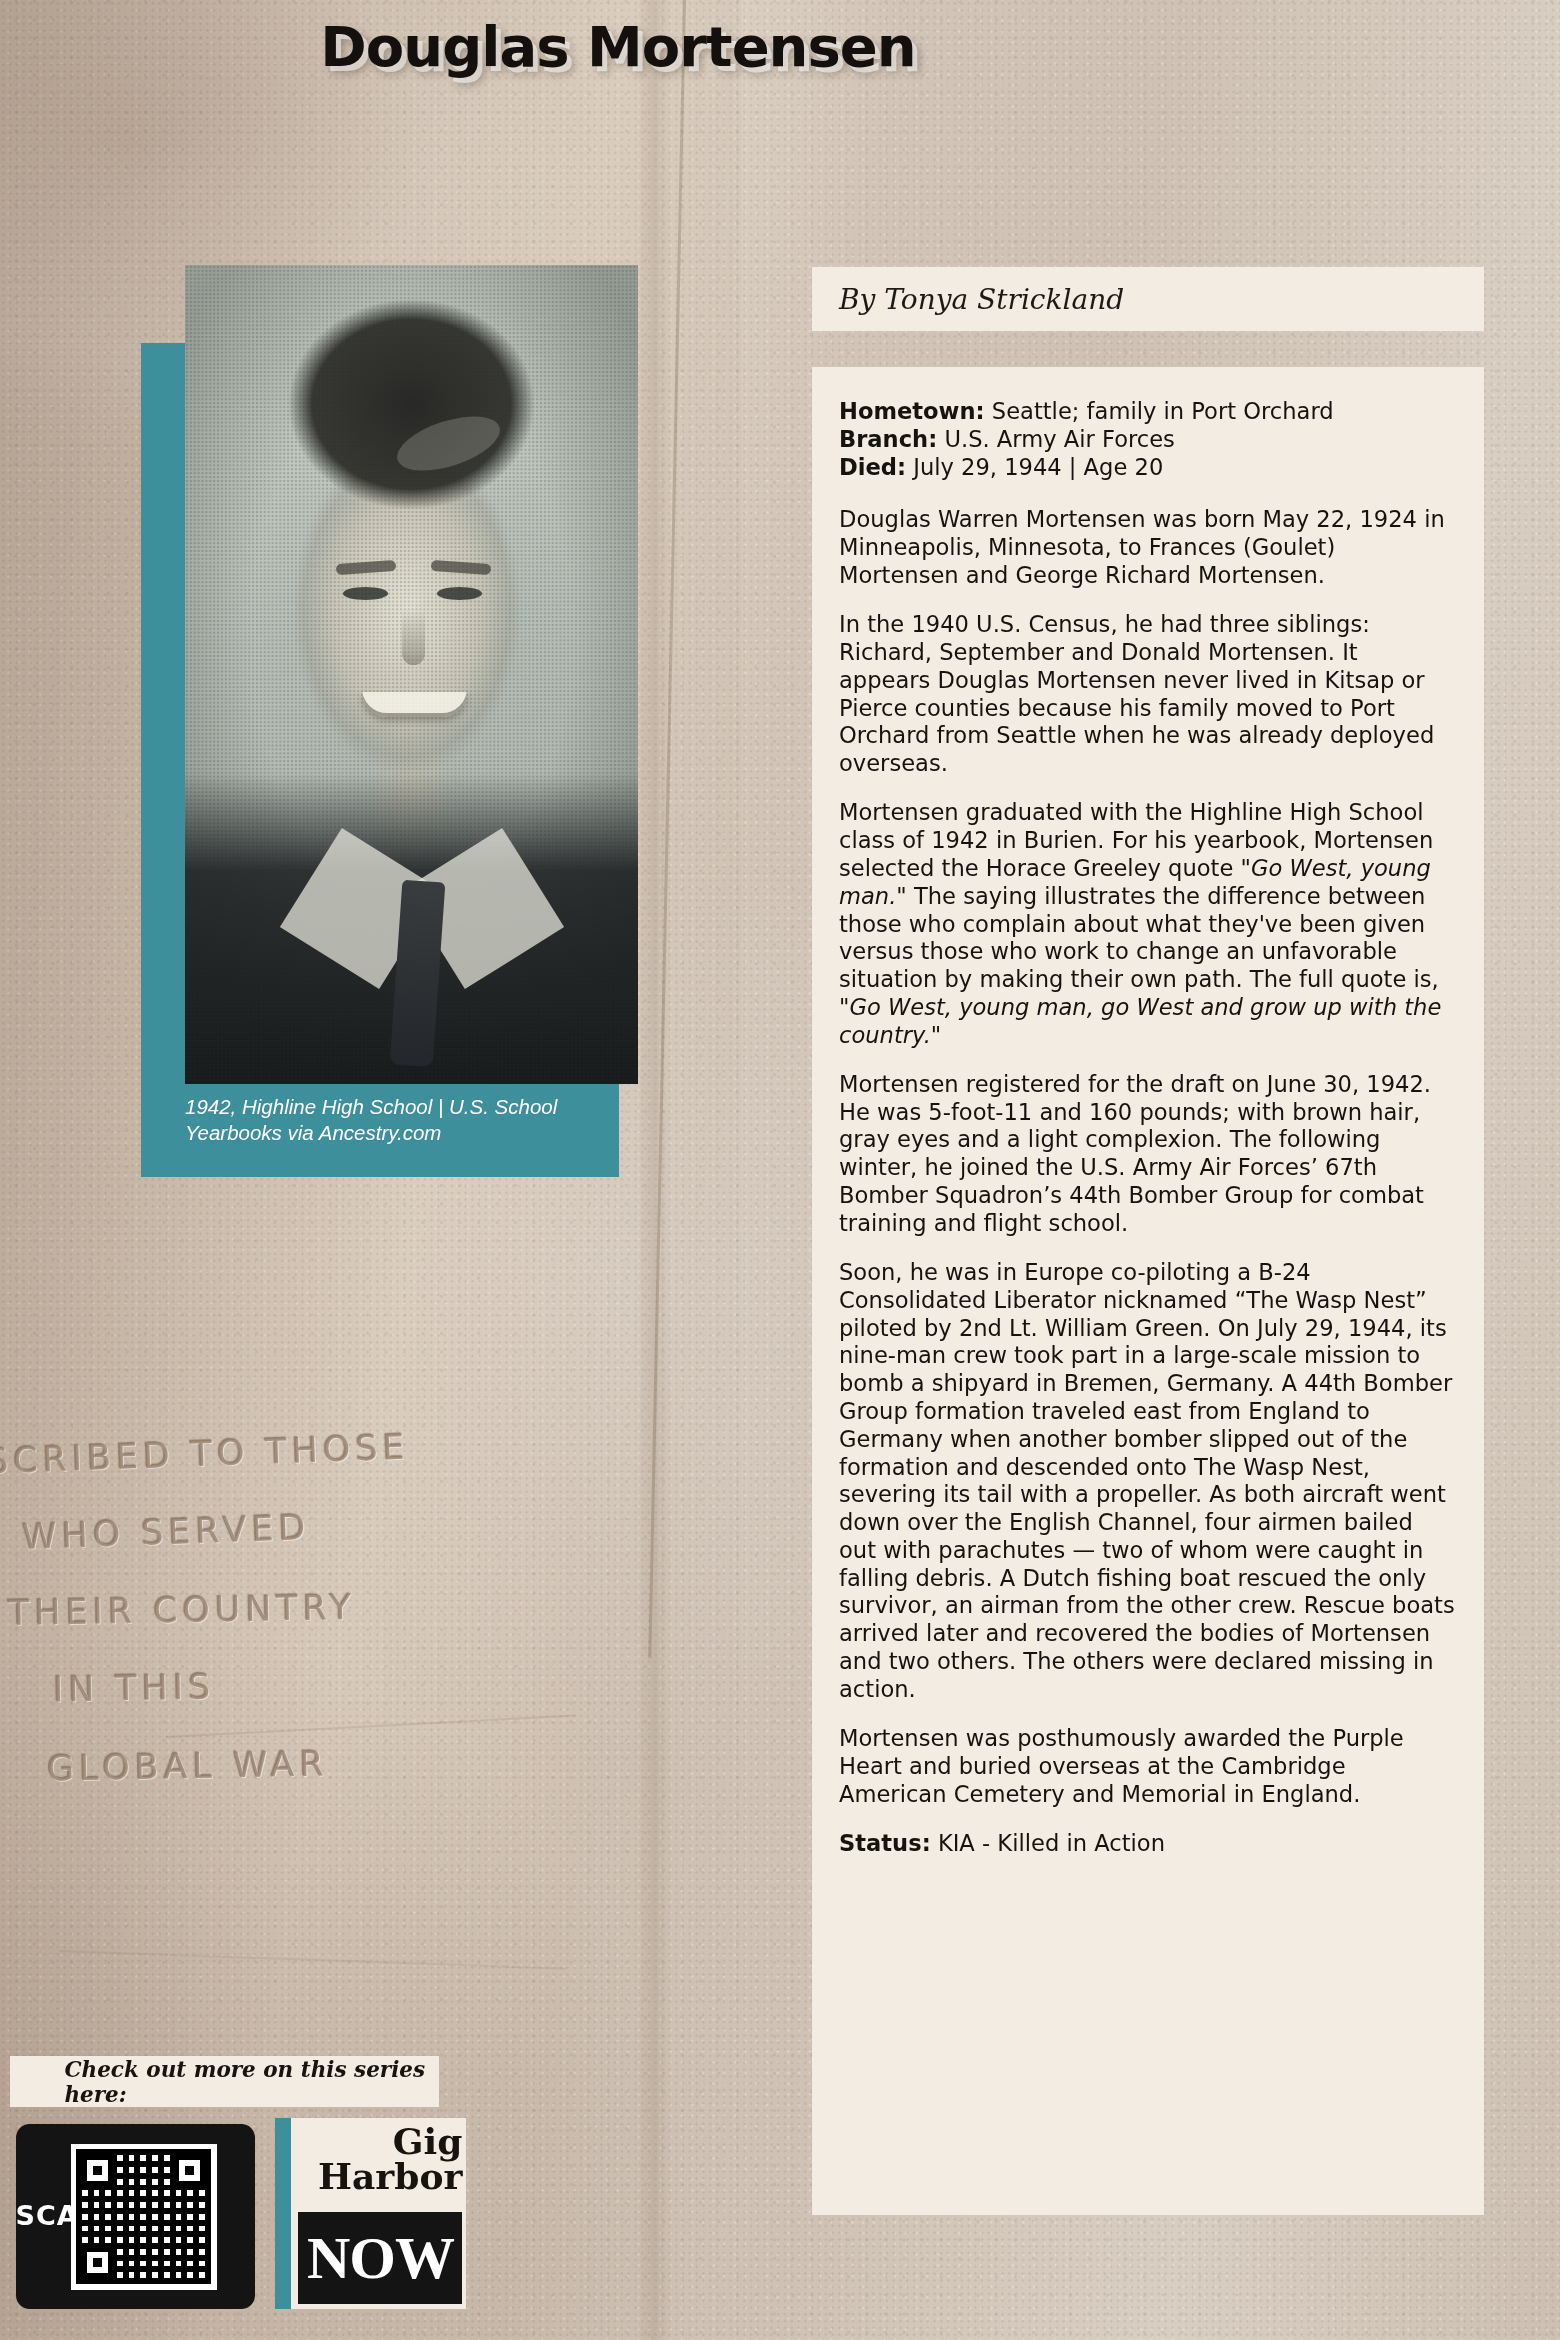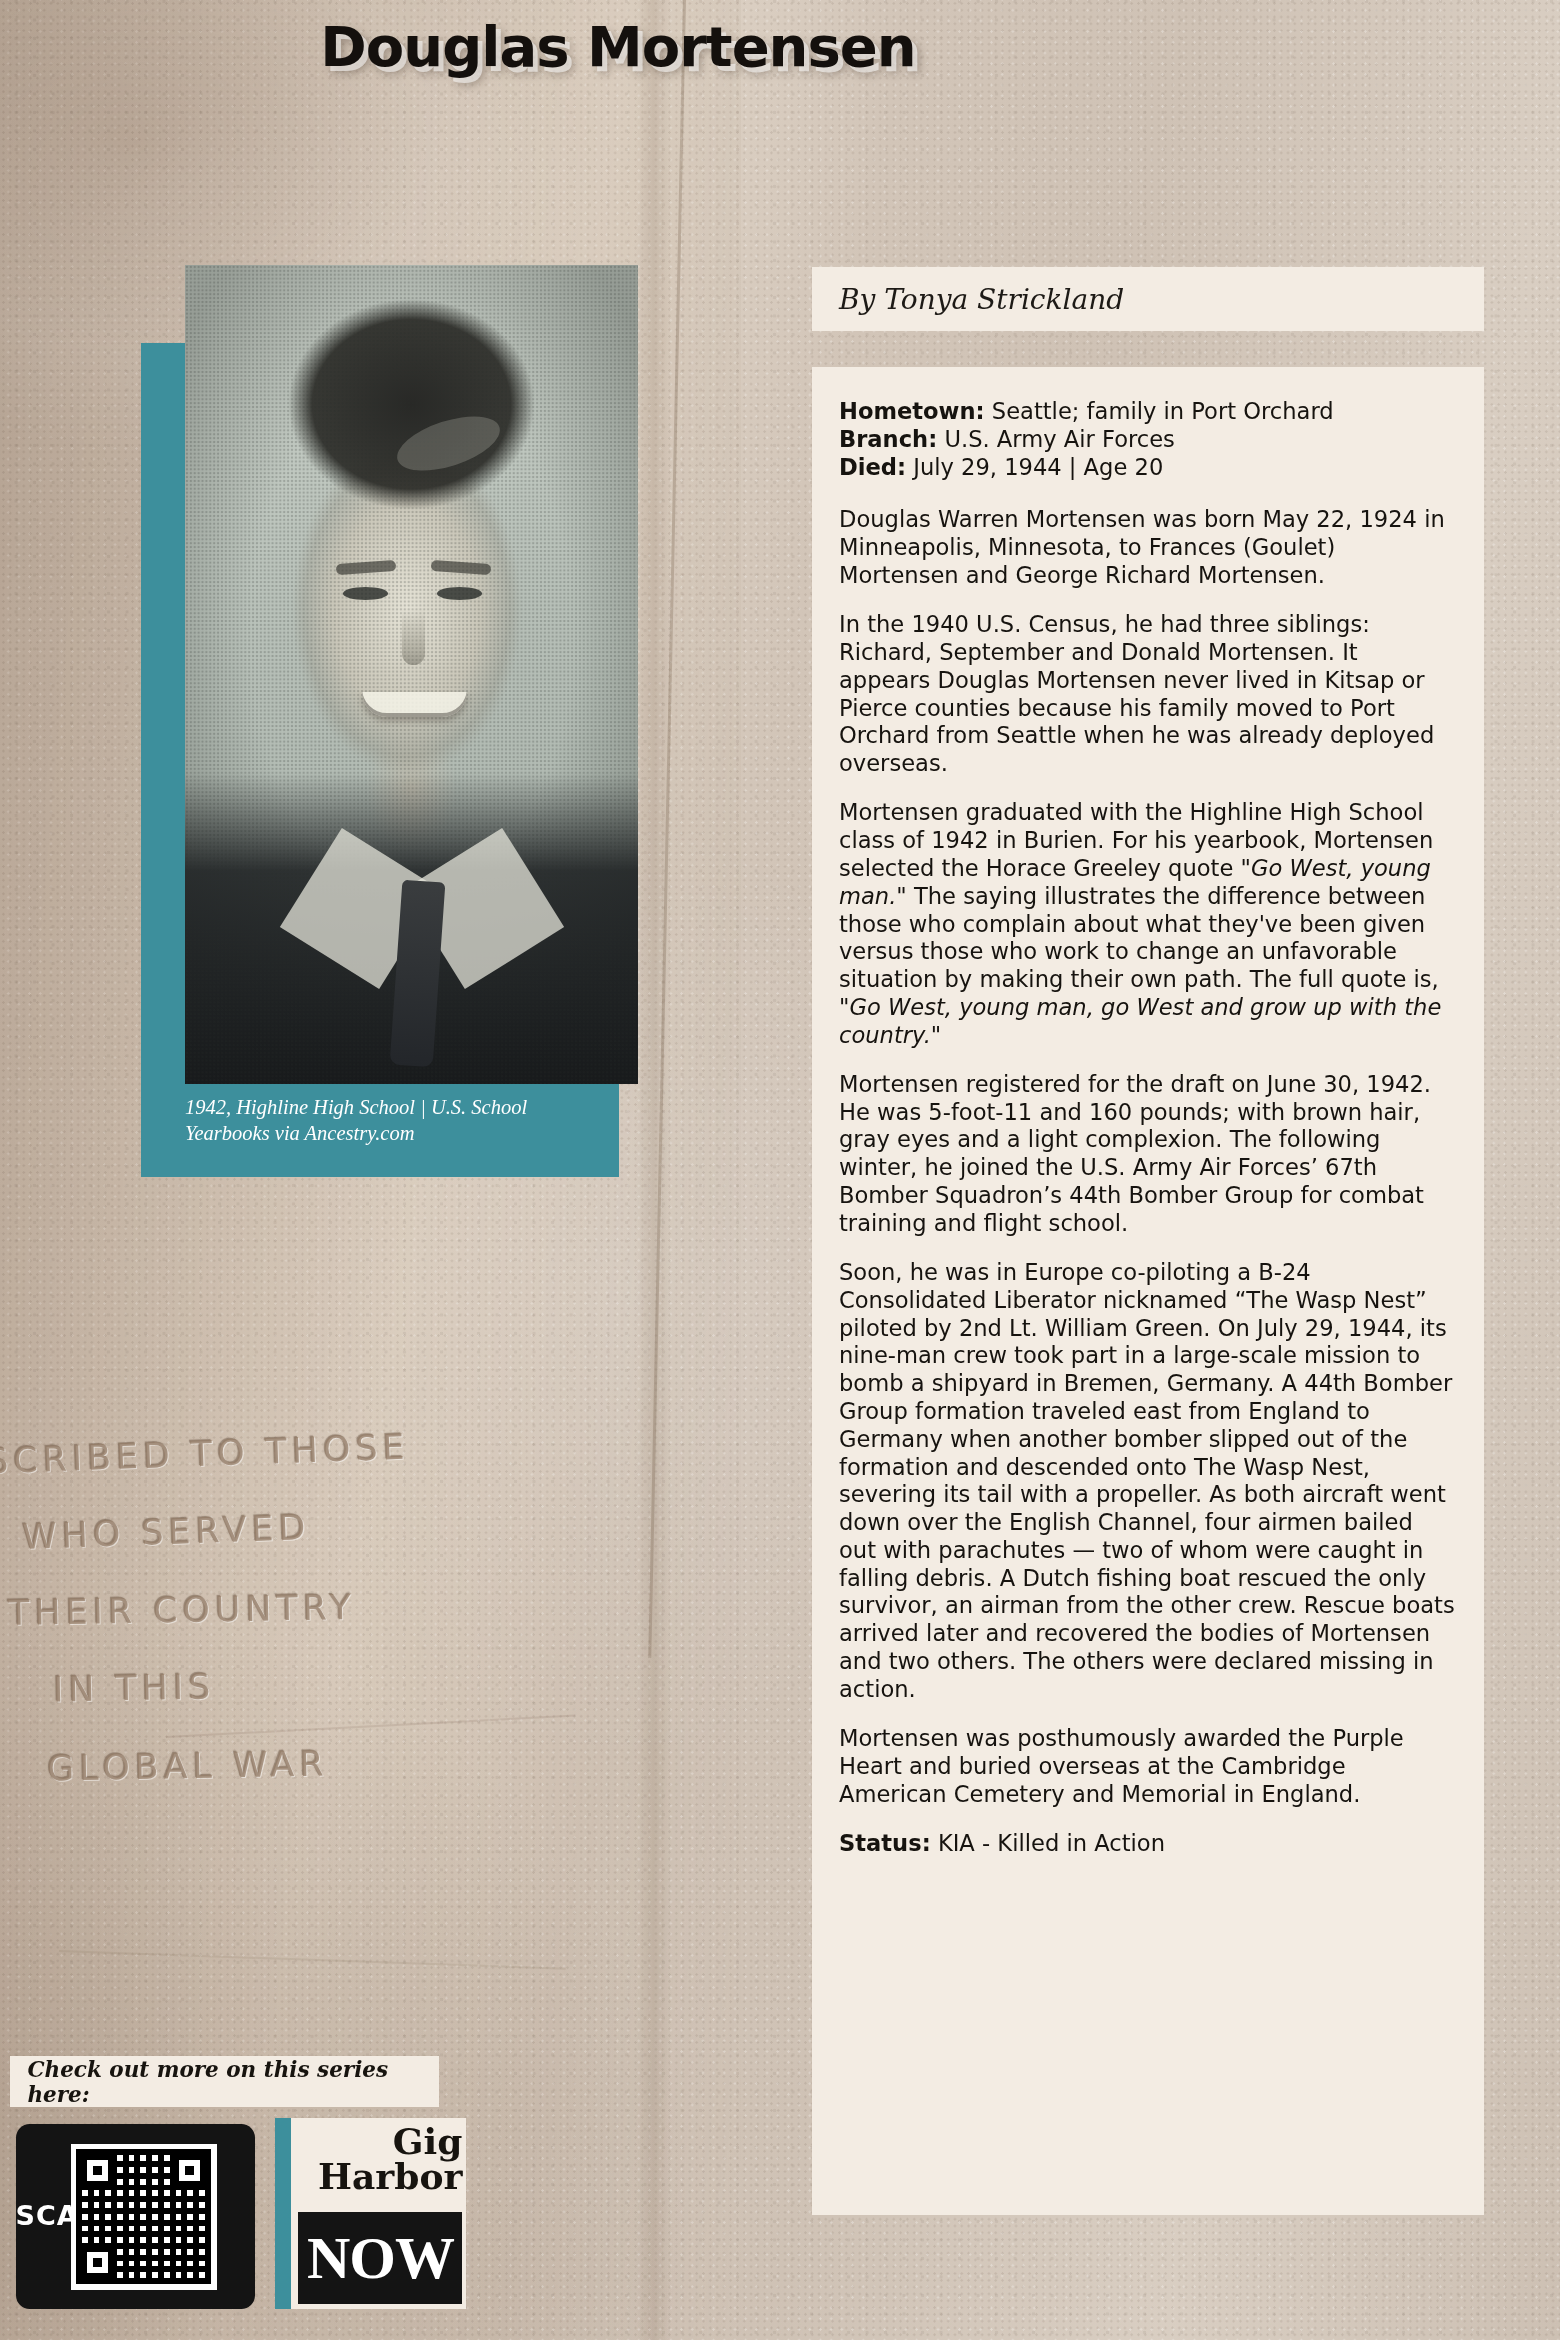--- a/index.html
+++ b/index.html
@@ -139,21 +139,21 @@
 
   #photo-caption {
     position: absolute;
     left: 141px;
     top: 1084px;
     width: 478px;
     height: 93px;
     box-sizing: border-box;
     padding: 9.8px 21.5px 0 44px;
     color: #ffffff;
-    font-family: Liberation Serif, serif;
+    font-family: Liberation Sans, sans-serif;
     font-style: italic;
     font-size: 20.5px;
     line-height: 1.28;
   }
 
   
   #byline-box {
     position: absolute;
     left: 812px;
     top: 267px;
@@ -205,20 +205,21 @@
     align-items: center;
     padding-left: 17.6px;
     box-sizing: border-box;
   }
   #check-box span {
     font-family: "DejaVu Serif", serif;
     font-style: italic;
     font-weight: bold;
     font-size: 21.5px;
     color: #17140f;
+    margin-left: 37px;
   }
   #scan-card {
     position: absolute;
     left: 15.6px;
     top: 2124px;
     width: 239px;
     height: 185px;
     background: #141414;
     border-radius: 13.7px;
     display: flex;

